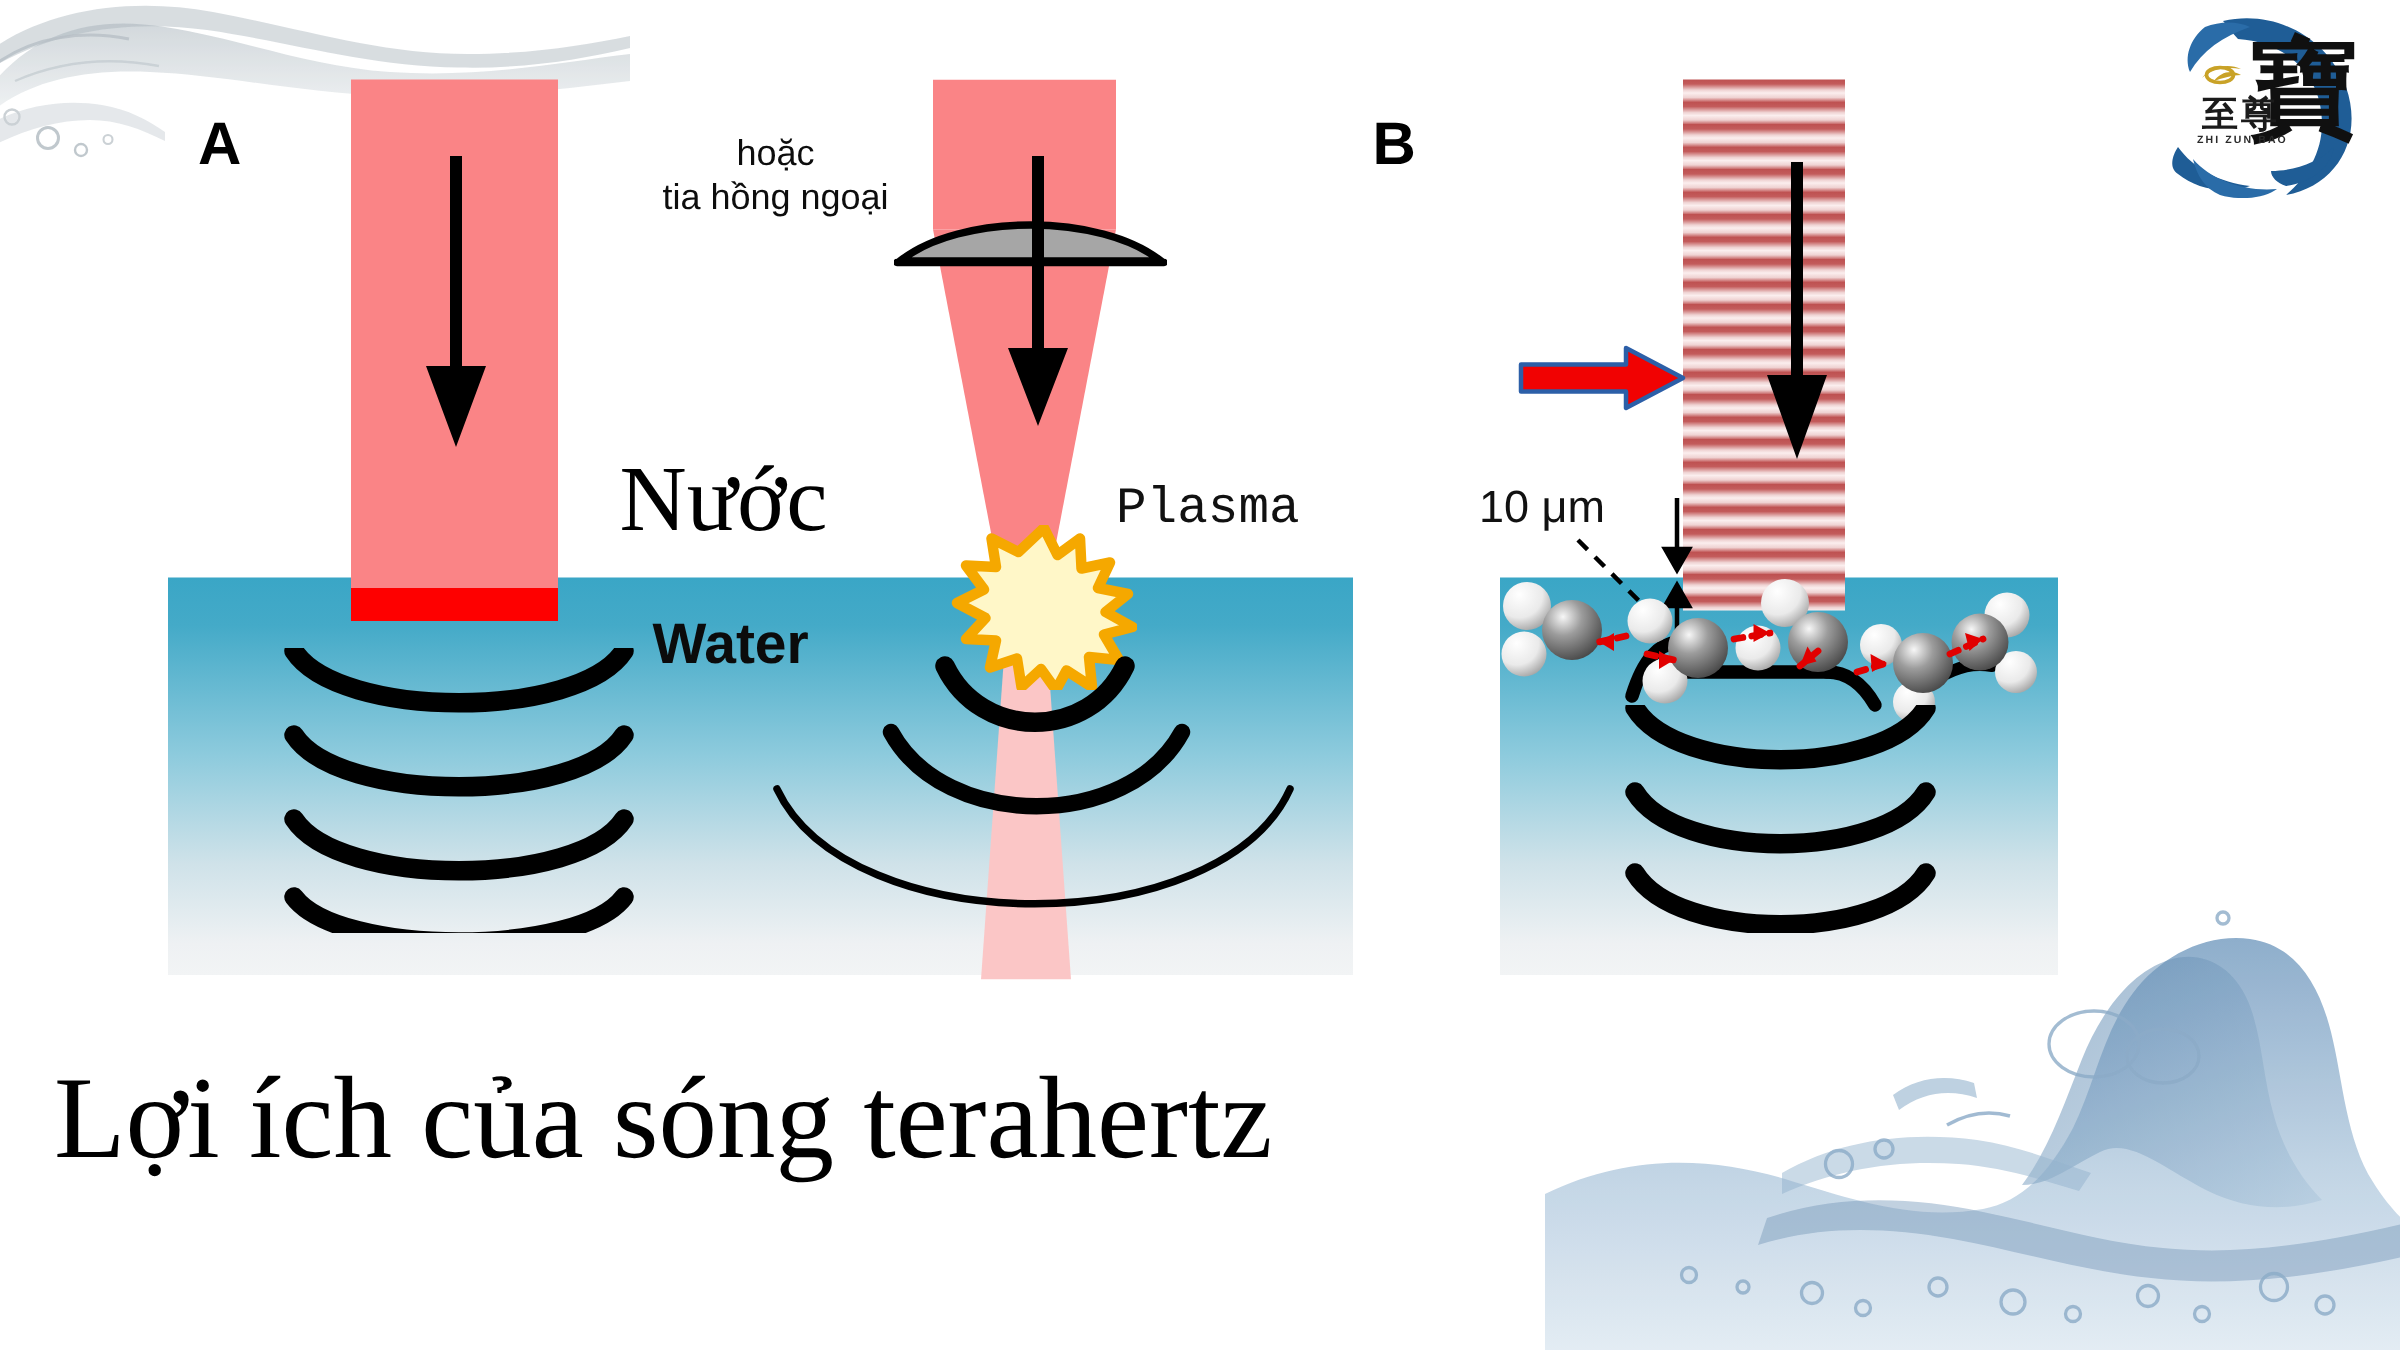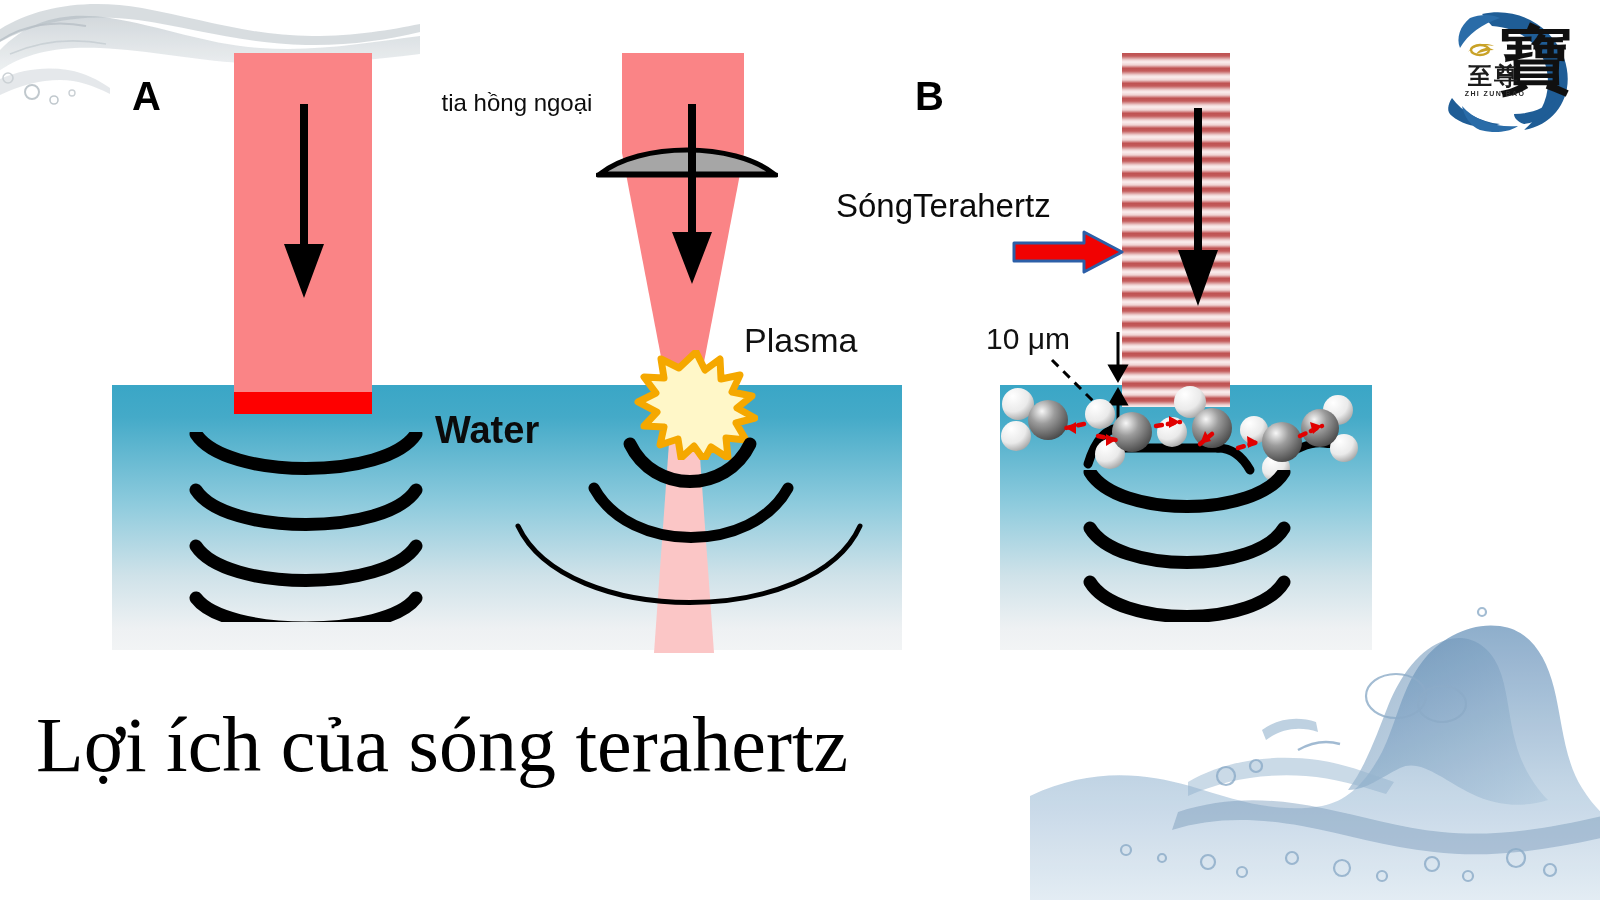--- a/index.html
+++ b/index.html
@@ -36,21 +36,21 @@
     background:repeating-linear-gradient(to bottom,
        #be5151 0px, #c35b5b 3px, #efd3d3 7px, #fbeeee 9px, #efd2d2 12px, #c35b5b 15px);
   }
 
   
   .panelLetter{font-weight:bold;font-size:40px;color:#000;letter-spacing:0;}
   .lblOptic{
     font-size:24px;color:#0d0d0d;line-height:1.22;text-align:center;width:210px;
   }
   .lblNuoc{font-family:"Liberation Serif",serif;font-size:62px;color:#000;}
-  .lblPlasma{font-size:34px;color:#111;}
+  .lblPlasma{font-size:34px;color:#111;font-family:Liberation Mono, monospace;}
   .lblWater{font-weight:bold;font-size:38px;color:#0b0b0b;}
   .lblThz{font-size:33px;color:#0b0b0b;}
   .lblUm{font-size:30px;color:#111;}
   .title{
     font-family:"Liberation Serif",serif;font-size:78px;color:#000;white-space:nowrap;
   }
 
   
   .logoBox{left:1418px;top:2px;width:170px;height:130px;}
   .logoLatin{
@@ -133,20 +133,21 @@
   <div class="abs panelLetter" style="left:132px;top:74px;">A</div>
 
   <div class="abs beamPink beam1"></div>
   <div class="abs beam1cap"></div>
 
   <svg class="abs" style="left:276px;top:104px;width:56px;height:194px;" viewBox="0 0 56 194">
     <path d="M24,0 H32 V140 H48 L28,194 L8,140 H24 Z" fill="#000"></path>
   </svg>
 
   <div class="abs lblOptic" style="left:412px;top:88px;">
+    <div>hoặc</div>
     <div>tia hồng ngoại</div>
   </div>
 
   <svg class="abs beamWrapper" viewBox="0 0 290 600">
 
     <rect x="132" y="0" width="122" height="100" fill="#fa8486"></rect>
 
     <path d="M132,100 L254,100 L210,330 L176,330 Z" fill="#fa8486"></path>
 
     <path d="M182,348 L206,348 L224,600 L164,600 Z" fill="#fbc6c6"></path>
@@ -160,20 +161,21 @@
   <svg class="abs" style="left:664px;top:104px;width:56px;height:180px;" viewBox="0 0 56 180">
     <path d="M24,0 H32 V128 H48 L28,180 L8,128 H24 Z" fill="#000"></path>
   </svg>
 
   <svg class="abs" style="left:634px;top:350px;width:124px;height:110px;" viewBox="0 0 124 110">
     <path d="M62,2 L71,20 L86,9 L87,29 L106,25 L98,42 L118,46 L103,58 L121,68 L102,73 L112,90
              L92,88 L94,108 L77,97 L70,110 L60,96 L47,108 L44,89 L26,95 L30,77 L10,76 L23,62
              L4,52 L22,43 L10,27 L30,28 L27,9 L45,18 Z" fill="#fff7c8" stroke="#f5a800" stroke-width="7" stroke-linejoin="round"></path>
   </svg>
 
+  <div class="abs lblNuoc" style="left:413px;top:298px;">Nước</div>
 
   <div class="abs lblPlasma" style="left:744px;top:321px;">Plasma</div>
 
   <div class="abs lblWater" style="left:435px;top:409px;">Water</div>
 
   <svg class="abs" style="left:186px;top:432px;width:240px;height:190px;" viewBox="0 0 240 190">
     <g fill="none" stroke="#000" stroke-width="13" stroke-linecap="round">
       <path d="M10,2 C40,48 200,48 230,2"></path>
       <path d="M10,58 C40,104 200,104 230,58"></path>
       <path d="M10,114 C40,160 200,160 230,114"></path>
@@ -192,21 +194,20 @@
   <div class="abs water waterB"></div>
 
   <div class="abs panelLetter" style="left:915px;top:74px;">B</div>
 
   <div class="abs thzBeam"></div>
 
   <svg class="abs" style="left:1170px;top:108px;width:56px;height:198px;" viewBox="0 0 56 198">
     <path d="M24,0 H32 V142 H48 L28,198 L8,142 H24 Z" fill="#000"></path>
   </svg>
 
-  <div class="abs lblThz" style="left:836px;top:187px;">SóngTerahertz</div>
 
   <svg class="abs" style="left:1012px;top:230px;width:112px;height:44px;" viewBox="0 0 112 44">
     <path d="M2,13 H72 V2 L110,22 L72,42 V31 H2 Z" fill="#f10202" stroke="#2c5fa8" stroke-width="3" stroke-linejoin="round"></path>
   </svg>
 
   <div class="abs lblUm" style="left:986px;top:322px;">10 μm</div>
 
   <svg class="abs" style="left:1046px;top:330px;width:110px;height:120px;" viewBox="0 0 110 120">
     <path d="M6,30 L62,86" fill="none" stroke="#000" stroke-width="3" stroke-dasharray="9 7"></path>
     <path d="M72,2 V44 M64,36 L72,50 L80,36 Z" fill="#000" stroke="#000" stroke-width="3"></path>

